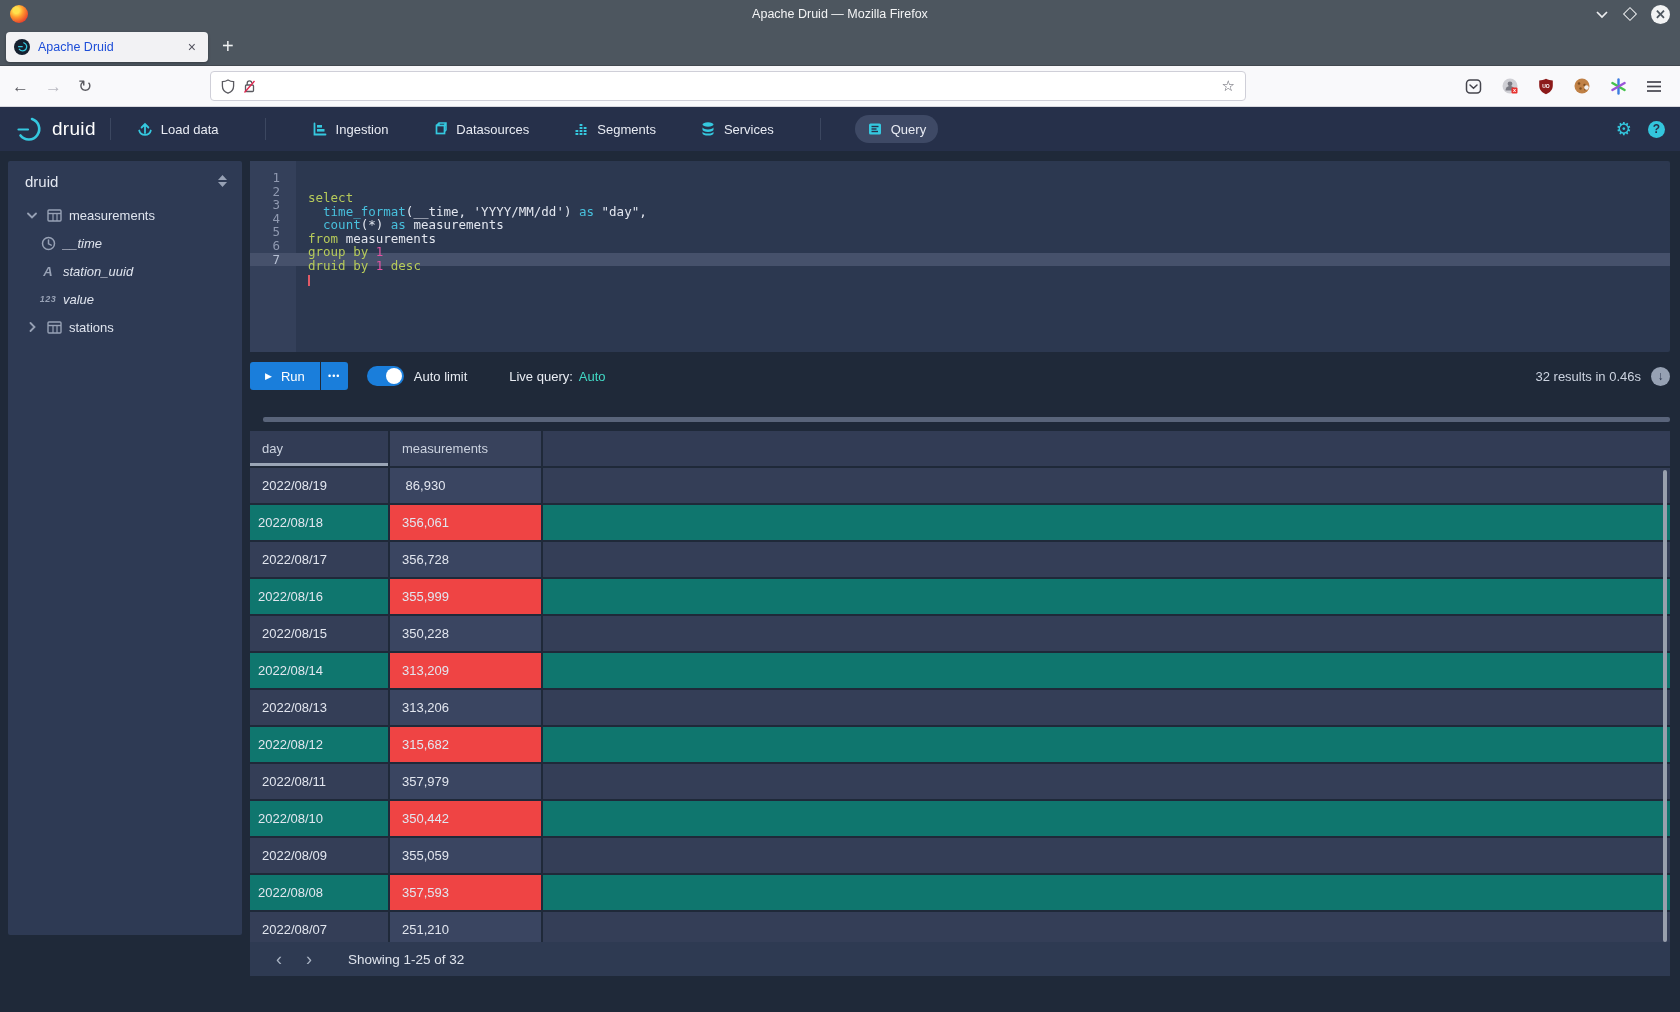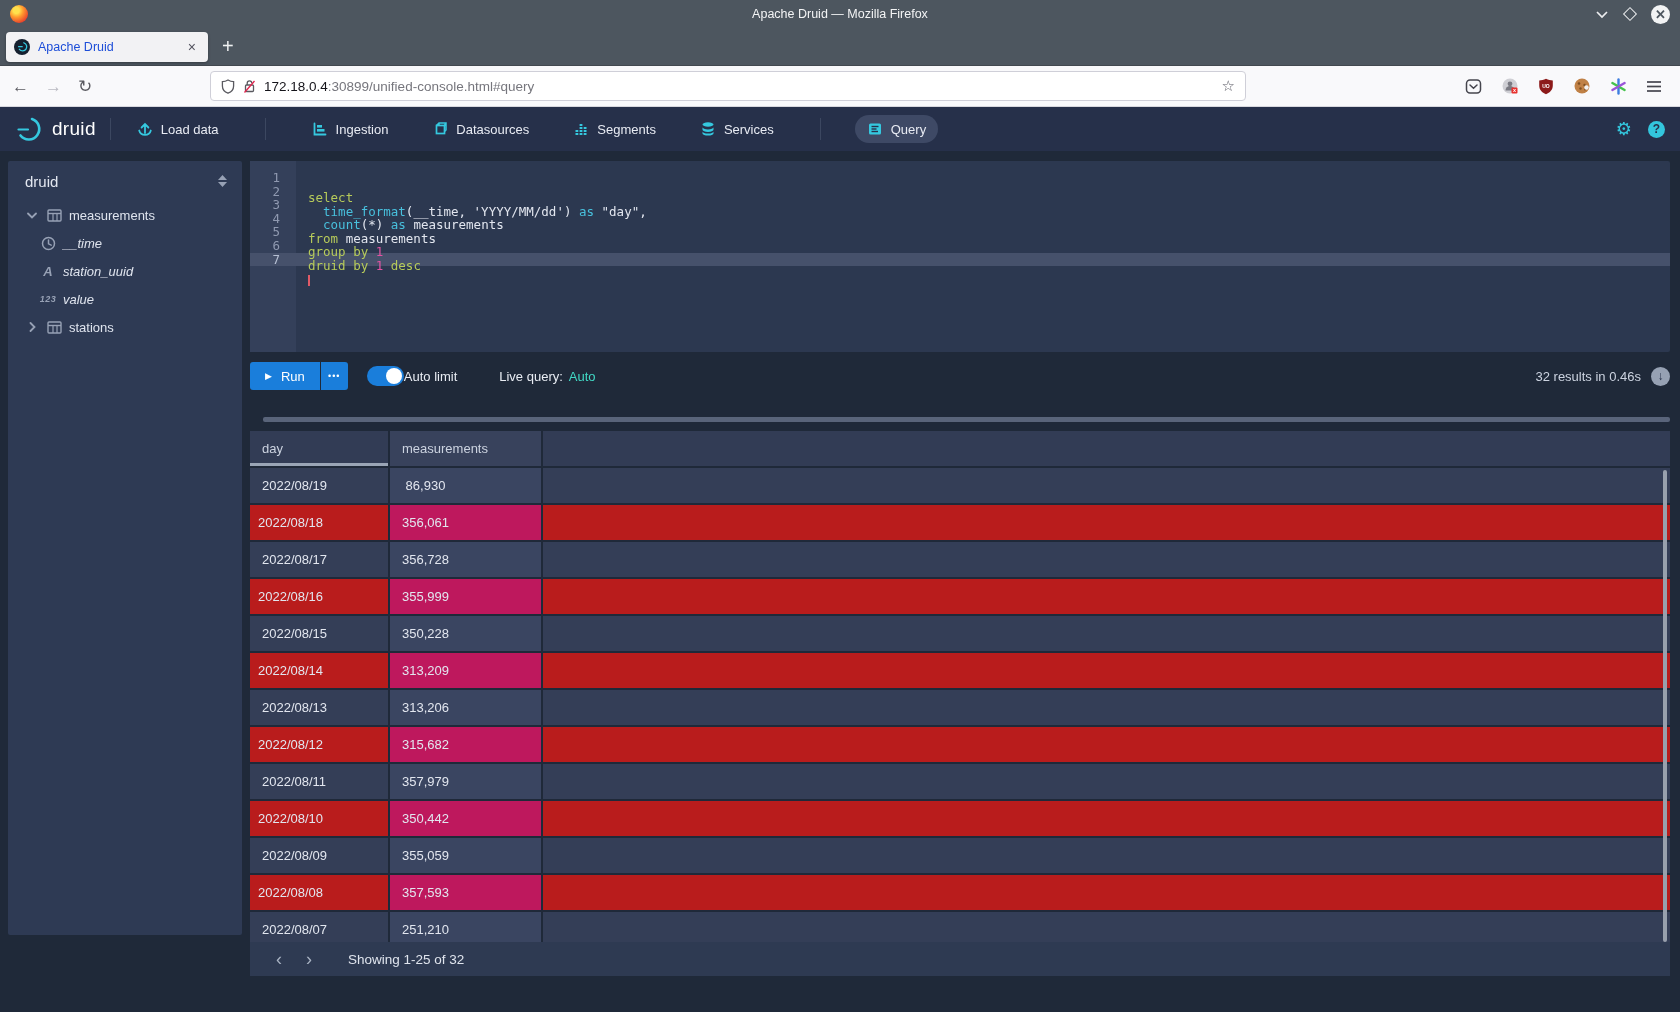--- a/index.html
+++ b/index.html
@@ -81,38 +81,38 @@
 
   
   .runbar { margin-top:10px; height:28px; display:flex; align-items:center; color:#e8ecf3; font-size:13px; }
   .btn-run { height:28px; background:#1a7edb; color:#fff; border:none; border-radius:3px 0 0 3px;
              display:flex; align-items:center; gap:9px; padding:0 15px; font-size:13px; cursor:pointer; }
   .play { font-size:9px; }
   .btn-more { height:28px; width:27px; background:#1a7edb; color:#fff; border:none; border-radius:0 3px 3px 0;
               margin-left:1px; font-size:9px; letter-spacing:1px; cursor:pointer; }
   .toggle { margin-left:19px; width:37px; height:20px; border-radius:10px; background:#1a7edb; position:relative; cursor:pointer; }
   .knob { position:absolute; right:2px; top:2px; width:16px; height:16px; border-radius:50%; background:#fff; }
-  .lbl-autolimit { }
+  .lbl-autolimit { margin-left:10px; }
   .lbl-livequery { margin-left:42px; }
   .lbl-lq-val { margin-left:6px; color:#41d9c5;text-align:center; }
   .run-right { margin-left:auto; display:flex; align-items:center; gap:10px; color:#ccd3e0; }
   .dl-circle { width:19px; height:19px; border-radius:50%; background:#96a1b3; color:#27324a;
                display:flex; align-items:center; justify-content:center; font-size:12px; font-weight:bold; }
 
   .hscroll { margin-top:27px; margin-left:13px; height:5px; background:#59647a; border-radius:2px; }
 
   
   .results { margin-top:9px; height:511px; overflow:hidden; position:relative; }
   .rgrid { display:grid; grid-template-columns:138px 151px 1fr; gap:2px; }
   .rcell { height:35px; display:flex; align-items:center; padding:0 12px; font-size:13px; color:#e2e6ef; white-space:pre; }
   .rhead { color:#ccd3e0; position:relative; cursor:pointer; }
   .rhead.sorted::after { content:''; position:absolute; left:0; right:0; bottom:0; height:3px; background:#9aa5b6; }
   .bg-hd { background:#323c55; } .bg-hm { background:#38425c; }
-  .c-day-odd { background:#343e57; } .c-day-even { background:#b91c1c;padding-left:8px; }
-  .c-meas-odd { background:#3a4561; } .c-meas-even { background:#be185d; }
+  .c-day-odd { background:#343e57; } .c-day-even { background:#0f766e;padding-left:8px; }
+  .c-meas-odd { background:#3a4561; } .c-meas-even { background:#ef4444; }
   .vscroll { position:absolute; right:3px; top:39px; bottom:0; width:4px; background:#98a0ad; border-radius:2px; }
 
   .pagination { height:34px; background:#2e3a52; display:flex; align-items:center; padding-left:14px; }
   .pg-chev { width:30px; text-align:center; color:#a9b3c3; font-size:18px; cursor:pointer; }
   .pg-label { margin-left:24px; color:#dfe4ed; font-size:13.5px; }
 
   svg { display:block; }
 </style>
 </head>
 <body>
@@ -159,21 +159,20 @@
           <path d="M7 1 C9 2.2 11 2.6 12.6 2.6 V7 C12.6 10.8 10.3 13 7 14.2 C3.7 13 1.4 10.8 1.4 7 V2.6 C3 2.6 5 2.2 7 1 Z" fill="none" stroke="#5a5a60" stroke-width="1.3"></path>
         </svg>
     </span>
     <span>
       <svg width="13" height="15" viewBox="0 0 13 15">
           <rect x="2.5" y="6" width="8" height="6.5" rx="1" fill="none" stroke="#5a5a60" stroke-width="1.3"></rect>
           <path d="M4.2 6 V4.2 a2.3 2.3 0 0 1 4.6 0" fill="none" stroke="#5a5a60" stroke-width="1.3"></path>
           <line x1="1.5" y1="13.5" x2="11.5" y2="2" stroke="#e22850" stroke-width="1.4"></line>
         </svg>
     </span>
-    <span class="url-text"><span>172.18.0.4</span><span class="url-rest">:30899/unified-console.html#query</span></span>
     <span class="star">☆</span>
   </div>
   <div class="ext-cluster">
     <span>
       <svg width="17" height="17" viewBox="0 0 17 17">
           <rect x="1.5" y="2" width="14" height="13" rx="3.5" fill="none" stroke="#45454d" stroke-width="1.5"></rect>
           <polyline points="5,7 8.5,10.3 12,7" fill="none" stroke="#45454d" stroke-width="1.5" stroke-linecap="round"></polyline>
         </svg>
     </span>
     <span>

